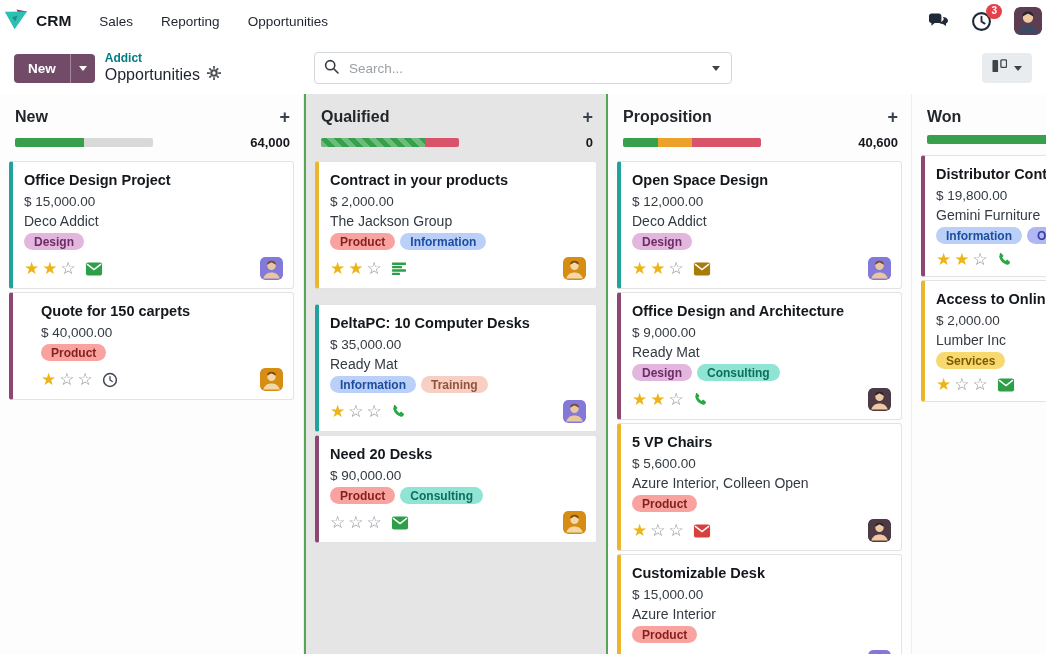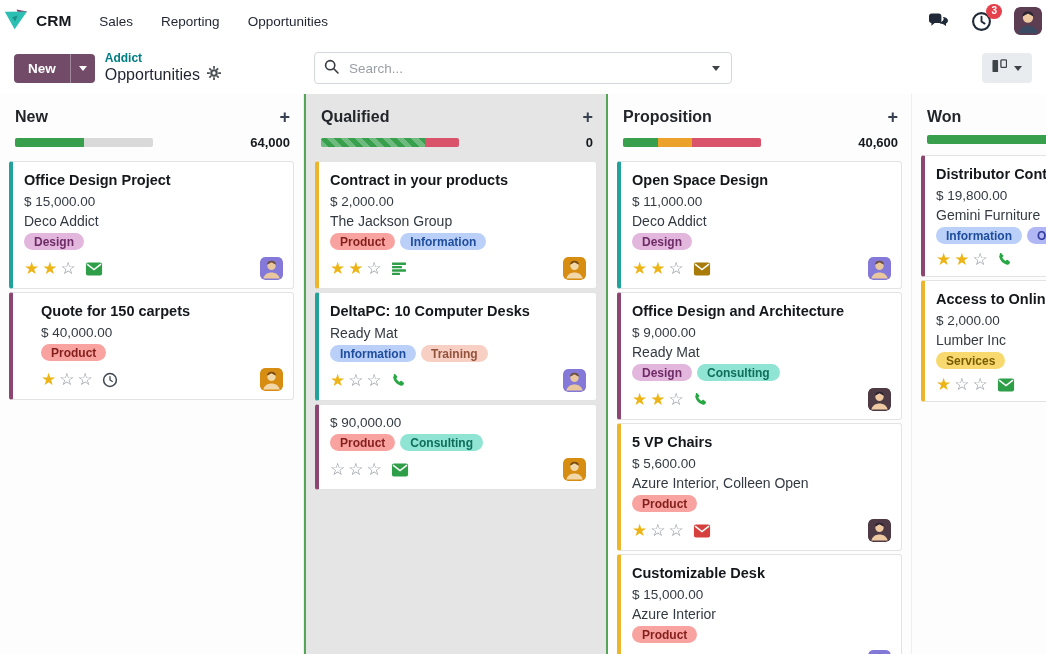--- a/index.html
+++ b/index.html
@@ -285,22 +285,23 @@
                 <svg width="23" height="23" viewBox="0 0 24 24">
                   <rect width="24" height="24" rx="5" fill="#D78C12"></rect>
                   <circle cx="12" cy="9.2" r="4.4" fill="#F2D8A8"></circle>
                   <path d="M12 3.8c-2.7 0-4.7 1.7-4.7 4.1 0 .4 4.1-2.2 4.7-2.2.6 0 4.7 2.6 4.7 2.2 0-2.4-2-4.1-4.7-4.1z" fill="#7A4B12"></path>
                   <path d="M3.5 22.5c.8-4.3 4.4-6.4 8.5-6.4s7.7 2.1 8.5 6.4z" fill="#F2D8A8"></path>
                 </svg>
               </span>
     </div>
   </div>
 
-  <div class="kcard" style="border-left-color: rgb(33, 163, 155);">
+  <div class="kcard" style="border-left-color: rgb(33, 163, 155); margin-top: 12px;">
     <div class="kcard-title">DeltaPC: 10 Computer Desks</div>
+    <div class="kcard-amount">$ 35,000.00</div>
     <div class="kcard-partner">Ready Mat</div>
     <div class="kcard-tags">
               <span class="tag" style="background-color: rgb(186, 208, 248); color: rgb(31, 77, 158);">Information</span>
               <span class="tag" style="background-color: rgb(247, 207, 195); color: rgb(147, 82, 59);">Training</span>
             </div>
     <div class="kcard-footer">
       <span class="stars">
                 <span class="star" style="color: rgb(237, 180, 23);">★</span>
                 <span class="star" style="color: rgb(138, 144, 153);">☆</span>
                 <span class="star" style="color: rgb(138, 144, 153);">☆</span>
@@ -315,20 +316,21 @@
                   <rect width="24" height="24" rx="5" fill="#8478D8"></rect>
                   <circle cx="12" cy="9.2" r="4.4" fill="#E9C79E"></circle>
                   <path d="M12 3.8c-2.7 0-4.7 1.7-4.7 4.1 0 .4 4.1-2.2 4.7-2.2.6 0 4.7 2.6 4.7 2.2 0-2.4-2-4.1-4.7-4.1z" fill="#6B4F3A"></path>
                   <path d="M3.5 22.5c.8-4.3 4.4-6.4 8.5-6.4s7.7 2.1 8.5 6.4z" fill="#E9C79E"></path>
                 </svg>
               </span>
     </div>
   </div>
 
   <div class="kcard" style="border-left-color: rgb(141, 70, 114);">
+    <div class="kcard-title">Need 20 Desks</div>
     <div class="kcard-amount">$ 90,000.00</div>
 
     <div class="kcard-tags">
               <span class="tag" style="background-color: rgb(249, 163, 160); color: rgb(132, 31, 27);">Product</span>
               <span class="tag" style="background-color: rgb(144, 228, 211); color: rgb(14, 110, 92);">Consulting</span>
             </div>
     <div class="kcard-footer">
       <span class="stars">
                 <span class="star" style="color: rgb(138, 144, 153);">☆</span>
                 <span class="star" style="color: rgb(138, 144, 153);">☆</span>
@@ -362,21 +364,21 @@
       <span class="pbar">
             <span class="pseg" style="width: 25%; background-color: rgb(56, 160, 76);"></span>
             <span class="pseg" style="width: 25%; background-color: rgb(235, 161, 42);"></span>
             <span class="pseg" style="width: 50%; background-color: rgb(217, 83, 106);"></span>
           </span>
       <span class="col-amount">40,600</span>
     </div>
     <div class="col-cards">
   <div class="kcard" style="border-left-color: rgb(33, 163, 155);">
     <div class="kcard-title">Open Space Design</div>
-    <div class="kcard-amount">$ 11,000.00</div>
+    <div class="kcard-amount">$ 12,000.00</div>
     <div class="kcard-partner">Deco Addict</div>
     <div class="kcard-tags">
               <span class="tag" style="background-color: rgb(227, 182, 221); color: rgb(109, 44, 102);">Design</span>
             </div>
     <div class="kcard-footer">
       <span class="stars">
                 <span class="star" style="color: rgb(237, 180, 23);">★</span>
                 <span class="star" style="color: rgb(237, 180, 23);">★</span>
                 <span class="star" style="color: rgb(138, 144, 153);">☆</span>
               </span>

